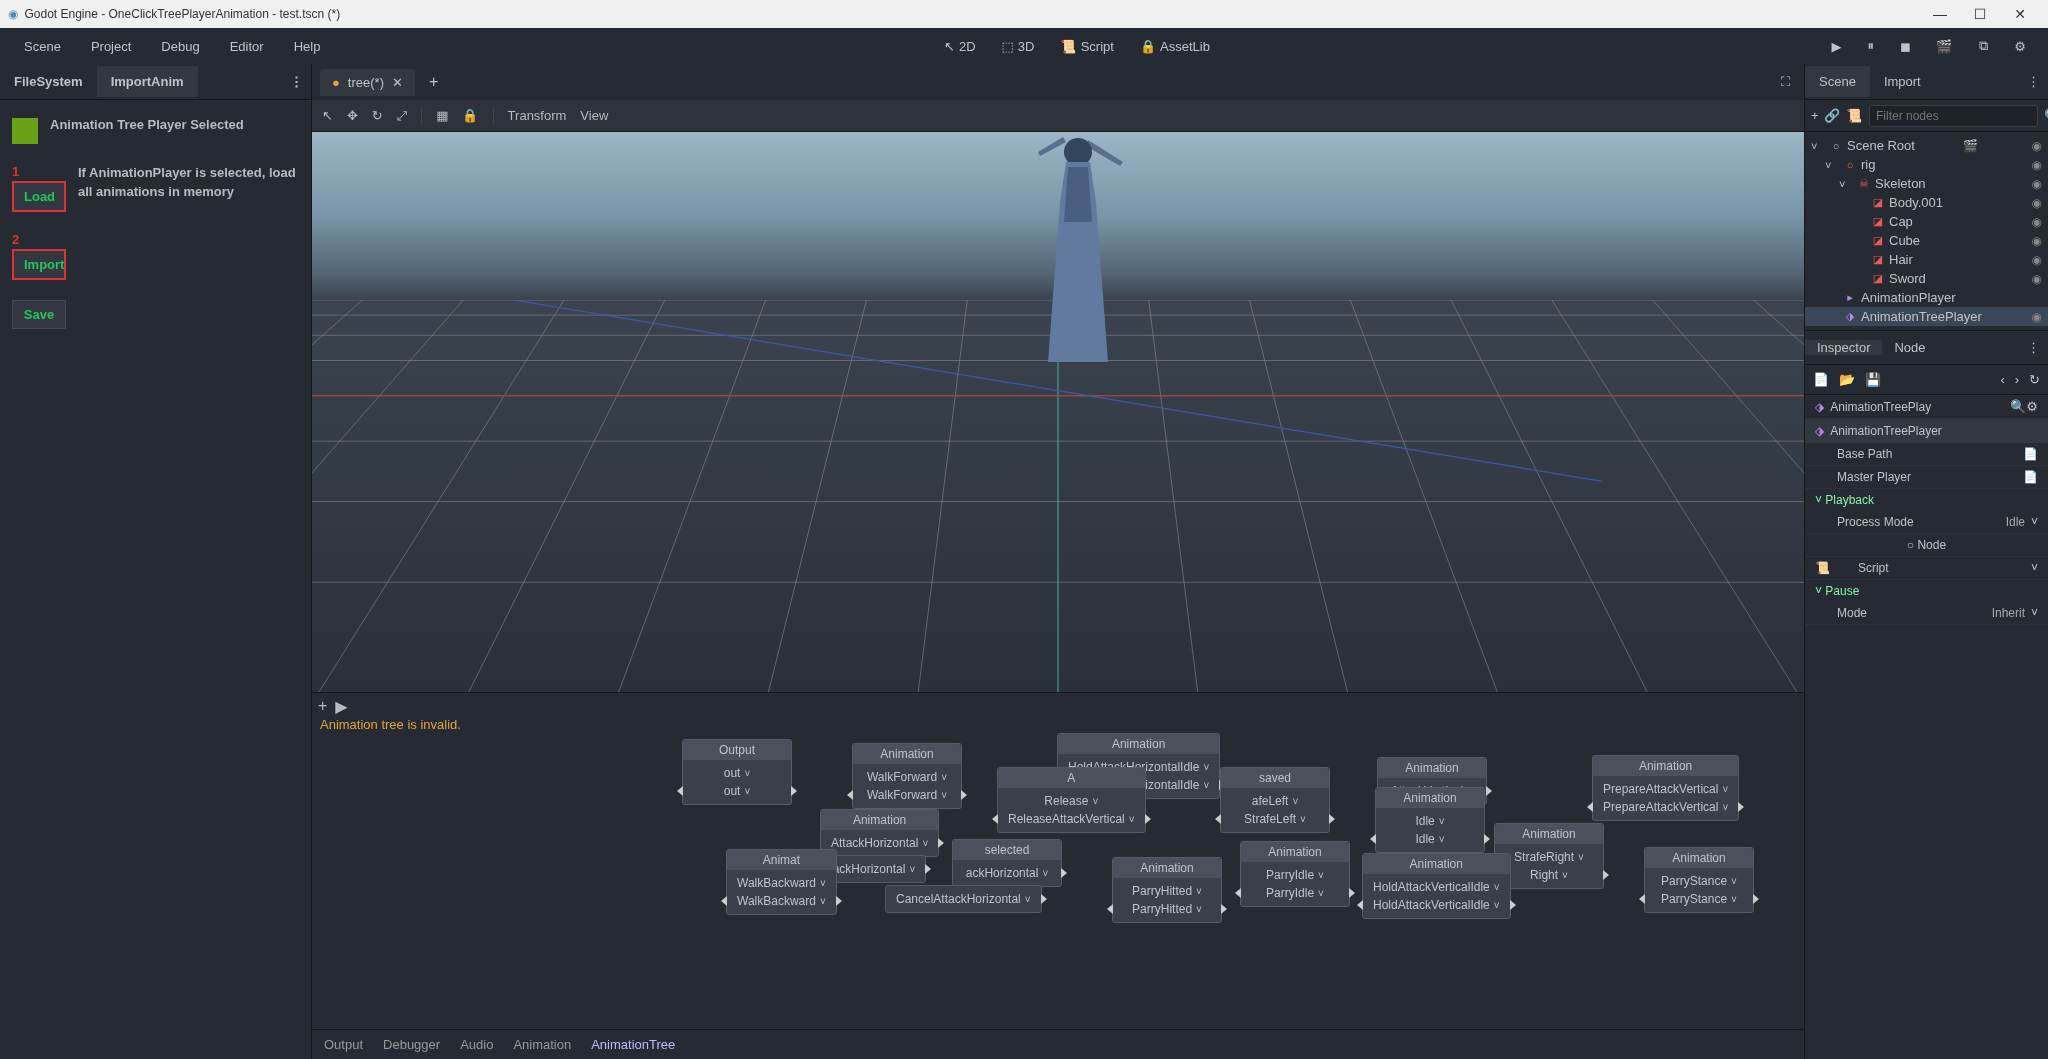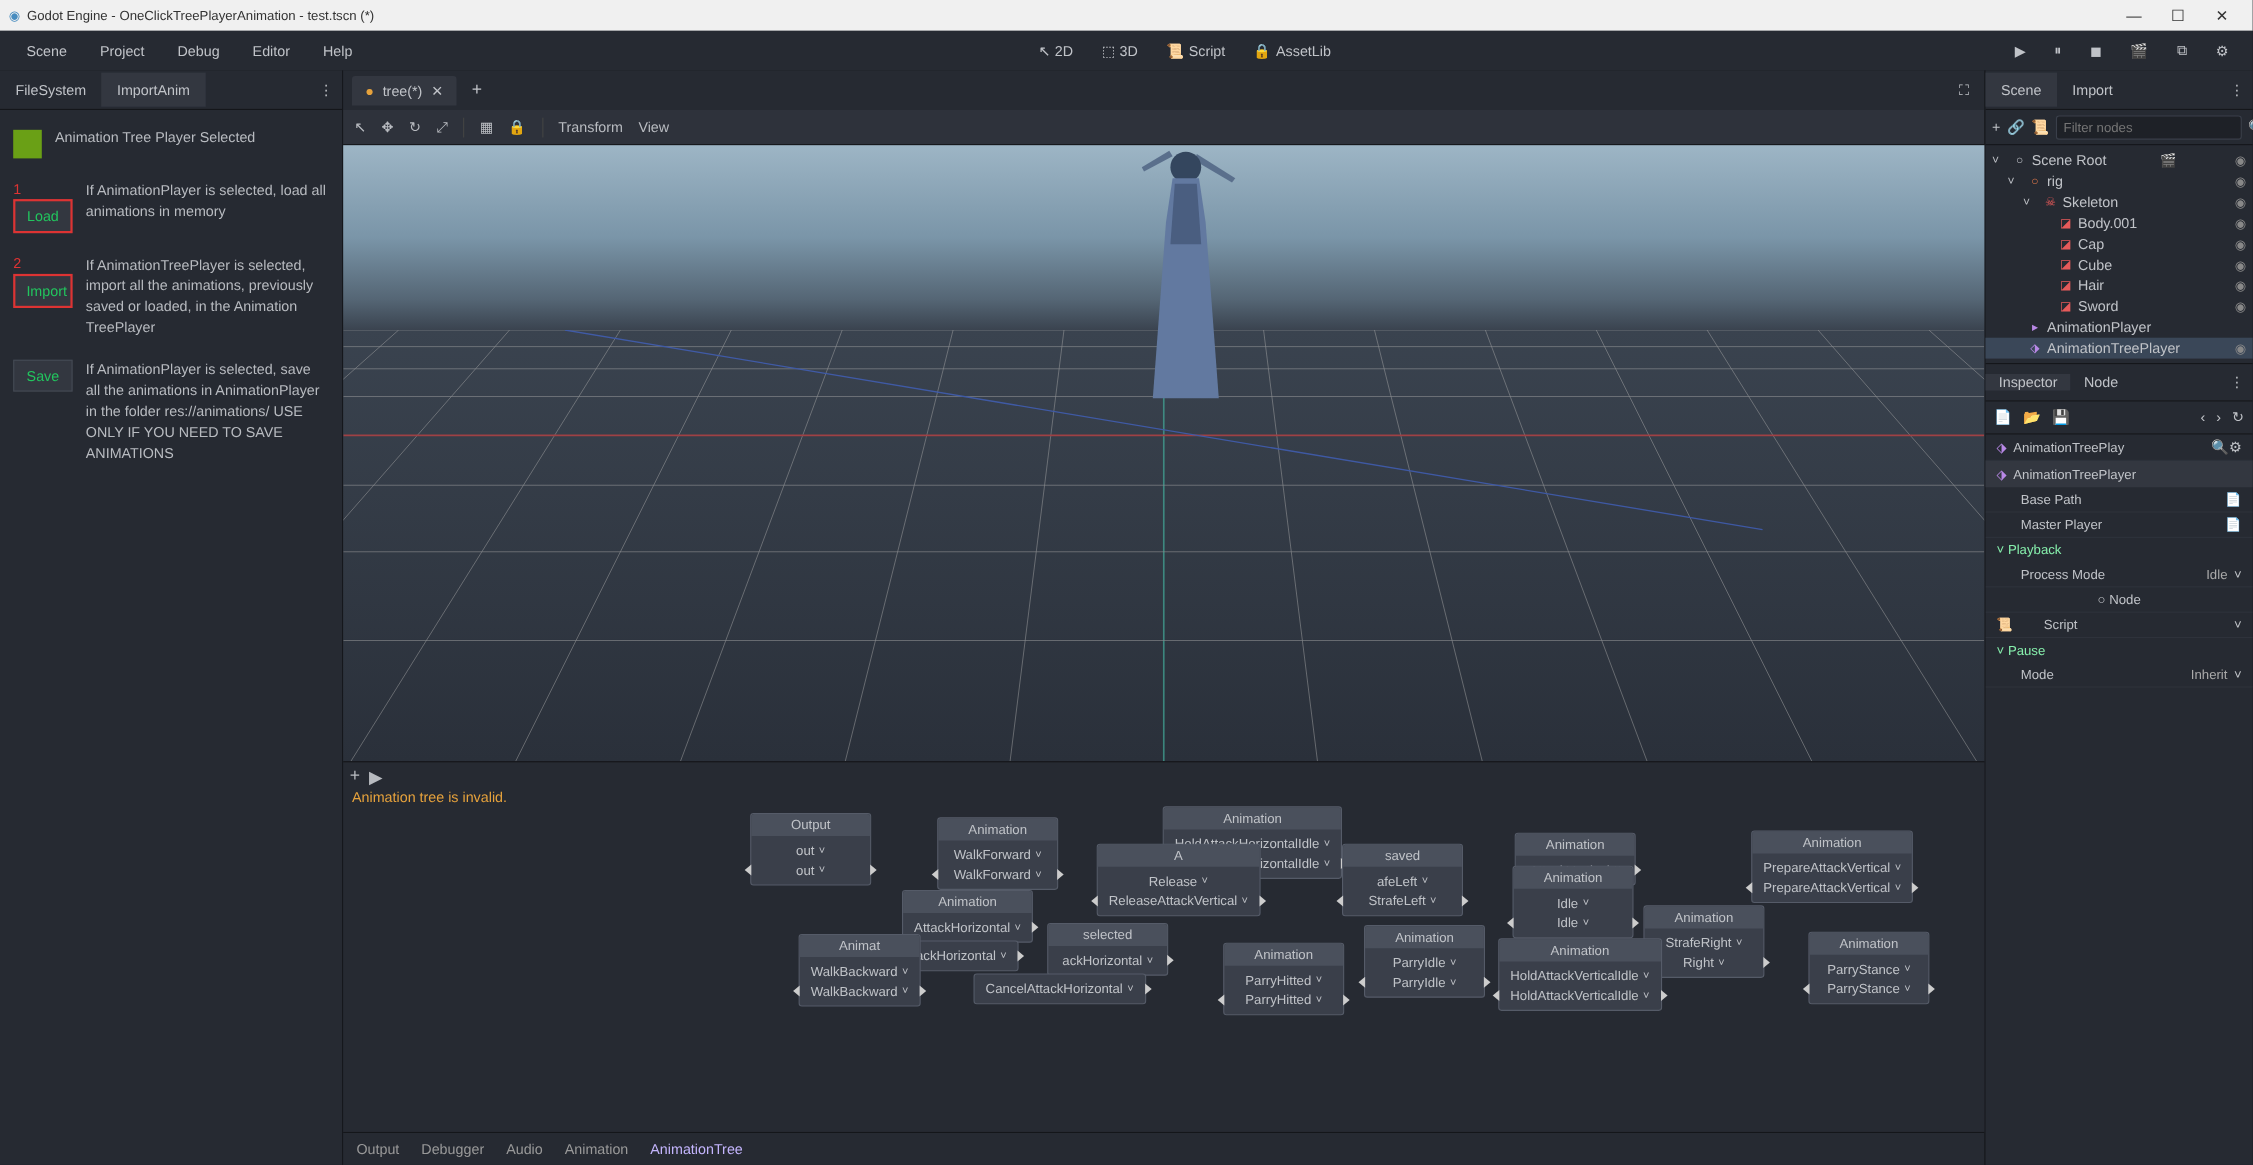--- a/index.html
+++ b/index.html
@@ -9,21 +9,21 @@
 .titlebar .spacer { flex: 1; }
 .titlebar .wbtn { width: 40px; text-align: center; font-size: 14px; cursor: pointer; }
 
 .menubar { height: 36px; background: #262a32; display: flex; align-items: center; padding: 0 12px; gap: 6px; }
 .menubar .menu-item { padding: 6px 12px; cursor: pointer; color: #c0c3c8; }
 .menubar .spacer { flex: 1; }
 .menubar .tbtn { padding: 6px 10px; cursor: pointer; color: #c0c3c8; display: flex; align-items: center; gap: 4px; }
 
 .main-layout { display: flex; height: calc(100% - 64px); }
 
-.left-panel { width: 312px; background: #262a32; border-right: 1px solid #14161a; display: flex; flex-direction: column; }
+.left-panel { width: 312px; background: #262a32; border-right: 1px solid #14161a; display: flex; flex-direction: column; font-weight: bold; }
 .panel-tabs { display: flex; border-bottom: 1px solid #14161a; height: 36px; align-items: center; }
 .panel-tabs .tab { padding: 8px 14px; cursor: pointer; font-size: 13px; }
 .panel-tabs .tab.active { background: #333740; }
 .dots { margin-left: auto; margin-right: 8px; cursor: pointer; }
 
 .import-anim-content { padding: 16px 12px; }
 .ia-row { display: flex; gap: 12px; margin-bottom: 20px; align-items: flex-start; }
 .ia-indicator { width: 26px; height: 26px; background: #6aa016; margin-top: 2px; }
 .ia-btn { padding: 6px 10px; background: #333740; border: 1px solid #444a54; cursor: pointer; color: #22c55e; min-width: 54px; text-align: center; }
 .ia-btn.boxed { border: 2px solid #d33; }
@@ -137,27 +137,25 @@
               <div class="ia-num">1</div>
               <div class="ia-btn boxed">Load</div>
             </div>
             <div class="ia-desc">If AnimationPlayer is selected, load all animations in memory</div>
           </div>
           <div class="ia-row">
             <div style="width:54px;">
               <div class="ia-num">2</div>
               <div class="ia-btn boxed">Import</div>
             </div>
-            <div class="ia-desc">If AnimationTreePlayer is selected, import all the animations, previously saved or loaded, in the Animation TreePlayer</div>
           </div>
           <div class="ia-row">
             <div style="width:54px;">
               <div class="ia-btn ">Save</div>
             </div>
-            <div class="ia-desc">If AnimationPlayer is selected, save all the animations in AnimationPlayer in the folder res://animations/ USE ONLY IF YOU NEED TO SAVE ANIMATIONS</div>
           </div>
         </div>
     </div>
   </div>
 
   <div class="center-panel">
     <div class="scene-tabs">
       <div class="stab">
         <span style="color:#e6a23c;">●</span>
         <span>tree(*)</span>

